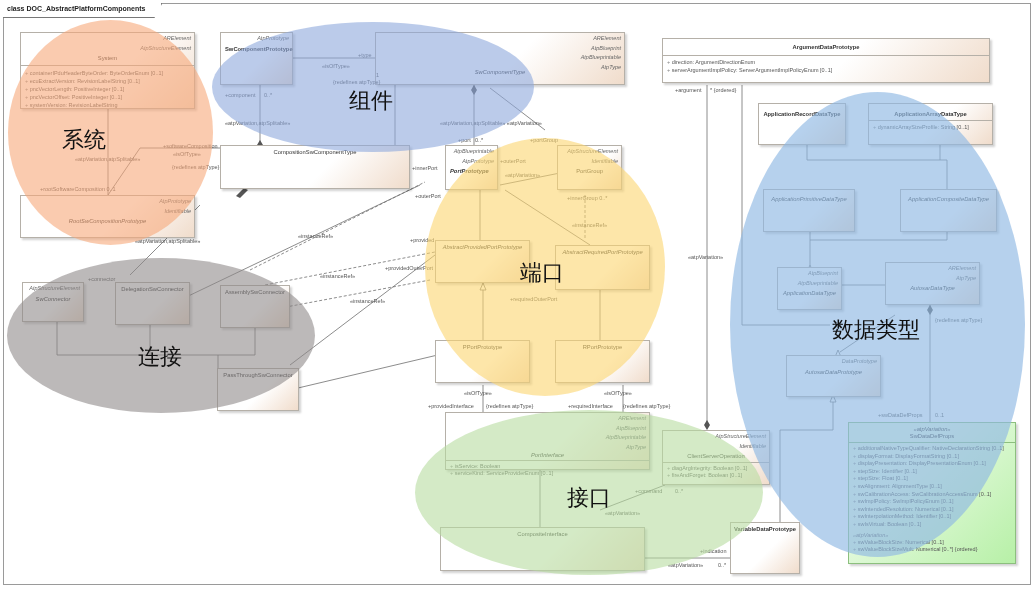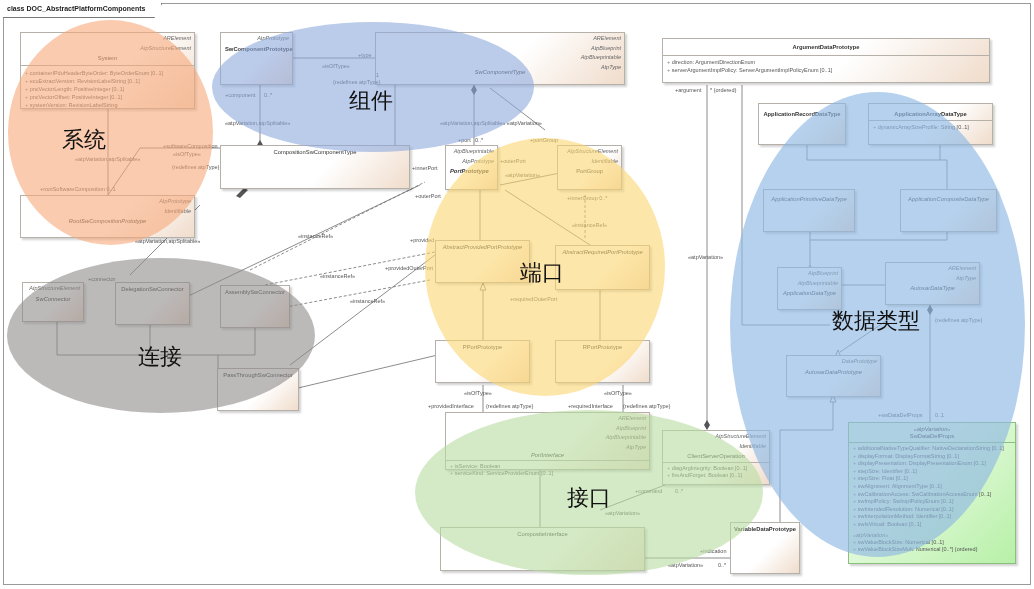--- a/index.html
+++ b/index.html
@@ -334,14 +334,14 @@
 <div class="ellipse" style="left:212px;top:22px;width:322px;height:130px;background:rgba(142,168,220,0.6);"></div>
 <div class="ellipse" style="left:7px;top:258px;width:308px;height:155px;background:rgba(143,138,138,0.6);"></div>
 <div class="ellipse" style="left:425px;top:138px;width:240px;height:258px;background:rgba(251,214,111,0.6);"></div>
 <div class="ellipse" style="left:730px;top:92px;width:295px;height:465px;background:rgba(143,184,227,0.65);"></div>
 <div class="ellipse" style="left:415px;top:410px;width:348px;height:165px;background:rgba(184,220,160,0.6);"></div>
 
 <div class="region" style="left:62px;top:125px;">系统</div>
 <div class="region" style="left:349px;top:86px;">组件</div>
 <div class="region" style="left:138px;top:342px;">连接</div>
 <div class="region" style="left:520px;top:258px;">端口</div>
-<div class="region" style="left:832px;top:306px;">数据类型</div>
+<div class="region" style="left:832px;top:315px;">数据类型</div>
 <div class="region" style="left:567px;top:483px;">接口</div>
 
 </body></html>

